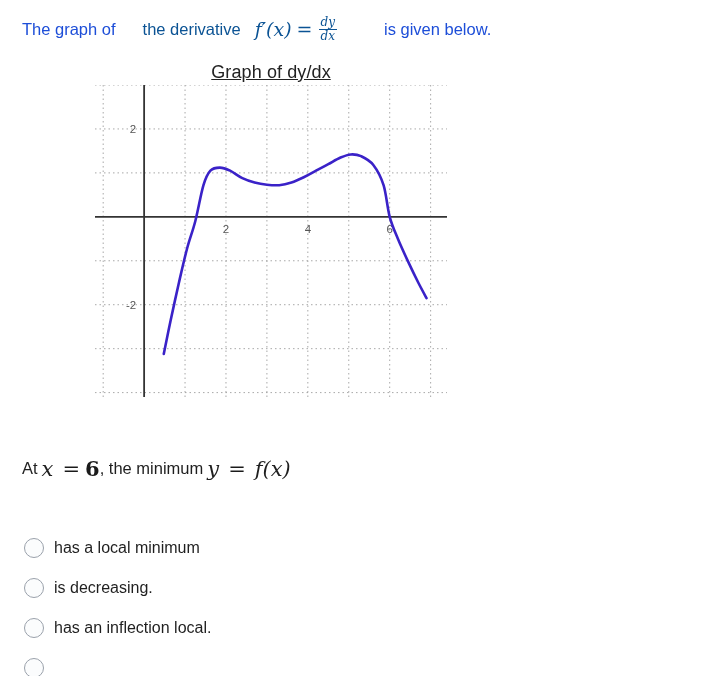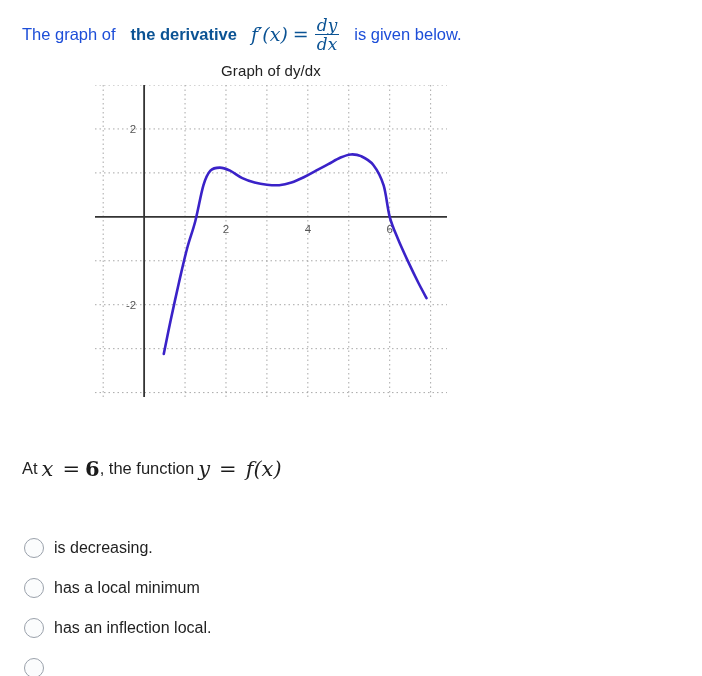--- a/index.html
+++ b/index.html
@@ -23,68 +23,69 @@
     top: 16px;
     font-size: 16.5px;
     line-height: 1.2;
     white-space: nowrap;
     display: flex;
     align-items: center;
   }
   .prompt .plain { color: #1d4ed8; }
   .prompt .emph {
     color: #0b5394;
-    font-weight: bold;
-    margin: 0 6px 0 15px;
+    font-weight: normal;
+    margin: 0 6px 0 27px;
   }
   .mathserif {
     font-family: "DejaVu Serif", serif;
     font-style: italic;
     color: #0b5394;
   }
   .eqblock {
     display: inline-flex;
     align-items: center;
-    margin: 0 0 0 8px;
+    margin: 0 18px 0 8px;
     font-size: 19px;
   }
   .eqblock .op {
     font-style: normal;
     margin: 0 5px;
   }
   .frac {
     display: inline-flex;
     flex-direction: column;
     align-items: center;
-    font-size: 17px;
+    font-size: 12px;
     line-height: 1.08;
     vertical-align: middle;
     margin: 0 1px;
   }
   .frac .num { padding: 0 2px; }
   .frac .den { padding: 0 2px; border-top: 1.1px solid #0b5394; }
-  .tail { margin-left: 14px; }
+  .tail { margin-left: 28px; }
 
   
   #figure {
     position: absolute;
     left: 95px;
     top: 62px;
     width: 352px;
     height: 340px;
   }
   .fig-title {
     position: absolute;
     left: 0;
     top: 0;
     width: 352px;
     text-align: center;
-    font-size: 15px;
+    font-size: 18px;
     color: #222;
     letter-spacing: .1px;
+    text-decoration: underline;
   }
   #plot {
     position: absolute;
     left: 0;
     top: 23px;
   }
 
   
   .question {
     position: absolute;
@@ -200,35 +201,35 @@
 
     <path id="curve-path" fill="none" stroke-width="2.6" stroke-linecap="round" stroke-linejoin="round" d="M 68.76 268.94 C 69.92 263.30, 73.20 246.96, 75.72 235.10 C 78.24 223.23, 81.18 209.68, 83.91 197.75 C 86.64 185.81, 89.36 173.72, 92.09 163.47 C 94.82 153.22, 97.55 146.77, 100.28 136.23 C 103.01 125.68, 105.94 108.61, 108.47 100.19 C 110.99 91.77, 112.69 88.62, 115.42 85.69 C 118.15 82.76, 121.56 82.61, 124.84 82.61 C 128.11 82.61, 131.32 83.93, 135.07 85.69 C 138.82 87.45, 143.26 91.18, 147.35 93.16 C 151.44 95.14, 155.53 96.46, 159.63 97.55 C 163.72 98.65, 167.81 99.31, 171.91 99.75 C 176.00 100.19, 180.09 100.56, 184.19 100.19 C 188.28 99.83, 192.37 98.87, 196.47 97.55 C 200.56 96.24, 204.65 94.26, 208.74 92.28 C 212.84 90.30, 216.93 87.89, 221.02 85.69 C 225.12 83.49, 229.21 81.30, 233.30 79.10 C 237.40 76.90, 241.83 74.12, 245.58 72.51 C 249.33 70.90, 252.40 69.65, 255.81 69.43 C 259.22 69.21, 262.29 69.43, 266.05 71.19 C 269.80 72.95, 274.57 75.14, 278.33 79.98 C 282.08 84.81, 285.83 91.55, 288.56 100.19 C 291.29 108.83, 292.31 122.90, 294.70 131.83 C 297.09 140.77, 299.81 146.33, 302.88 153.80 C 305.95 161.27, 309.71 169.33, 313.12 176.65 C 316.53 183.98, 320.28 191.67, 323.35 197.75 C 326.42 203.83, 330.17 210.56, 331.53 213.13" stroke="#3a22c8"></path>
   </svg>
 </div>
 
 <div class="question">
   <span class="q-plain">At</span>
   <span class="q-math">x</span>
   <span class="q-eq">=</span>
   <span class="q-num">6</span>
-  <span class="q-plain">, the function</span>
+  <span class="q-plain">, the minimum</span>
   <span class="q-math">y</span>
   <span class="q-eq">=</span>
   <span class="q-math">f(x)</span>
 </div>
 
 <div id="choices">
     <div class="choice">
       <span class="radio"></span>
+      <span class="choice-label">has a local minimum</span>
+    </div>
+    <div class="choice">
+      <span class="radio"></span>
       <span class="choice-label">is decreasing.</span>
     </div>
     <div class="choice">
       <span class="radio"></span>
-      <span class="choice-label">has a local minimum</span>
-    </div>
-    <div class="choice">
-      <span class="radio"></span>
       <span class="choice-label">has an inflection local.</span>
     </div>
     <div class="choice">
       <span class="radio"></span>
     </div>
   </div>
 
 </body></html>

